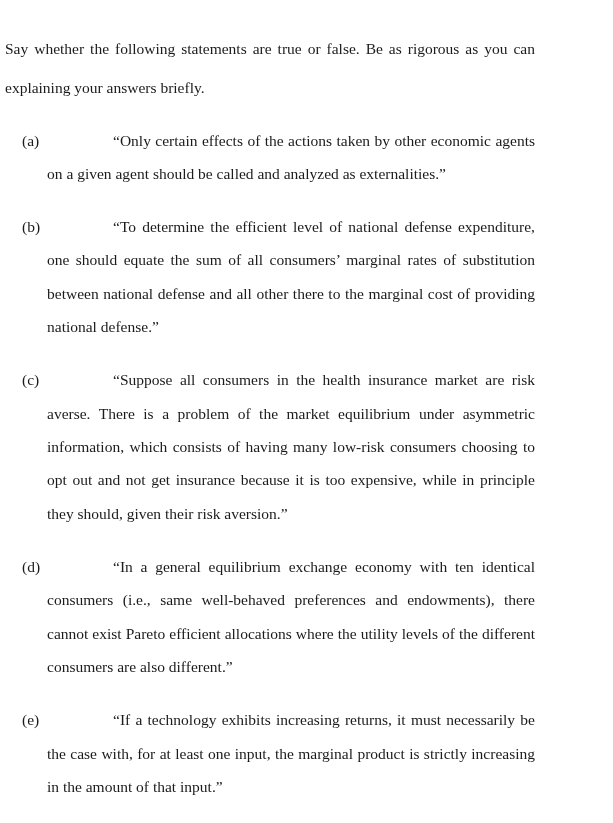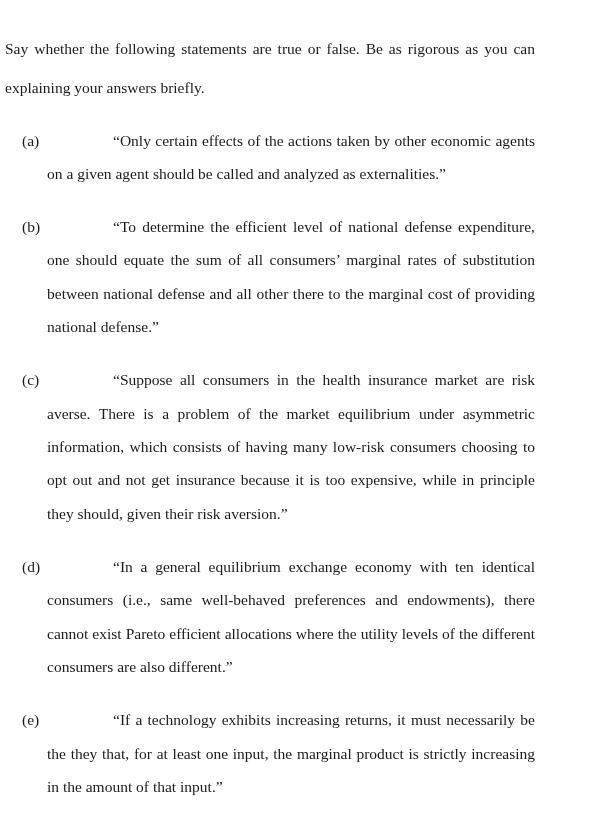--- a/index.html
+++ b/index.html
@@ -68,16 +68,16 @@
     <p class="text">“Suppose all consumers in the health insurance market are risk averse. There is a problem of the market equilibrium under asymmetric information, which consists of having many low-risk consumers choosing to opt out and not get insurance because it is too expensive, while in principle they should, given their risk aversion.”</p>
   </div>
 
   <div class="statement">
     <span class="label">(d)</span>
     <p class="text">“In a general equilibrium exchange economy with ten identical consumers (i.e., same well-behaved preferences and endowments), there cannot exist Pareto efficient allocations where the utility levels of the different consumers are also different.”</p>
   </div>
 
   <div class="statement">
     <span class="label">(e)</span>
-    <p class="text">“If a technology exhibits increasing returns, it must necessarily be the they that, for at least one input, the marginal product is strictly increasing in the amount of that input.”</p>
+    <p class="text">“If a technology exhibits increasing returns, it must necessarily be the case with, for at least one input, the marginal product is strictly increasing in the amount of that input.”</p>
   </div>
 
 </div>
 
 </body></html>

